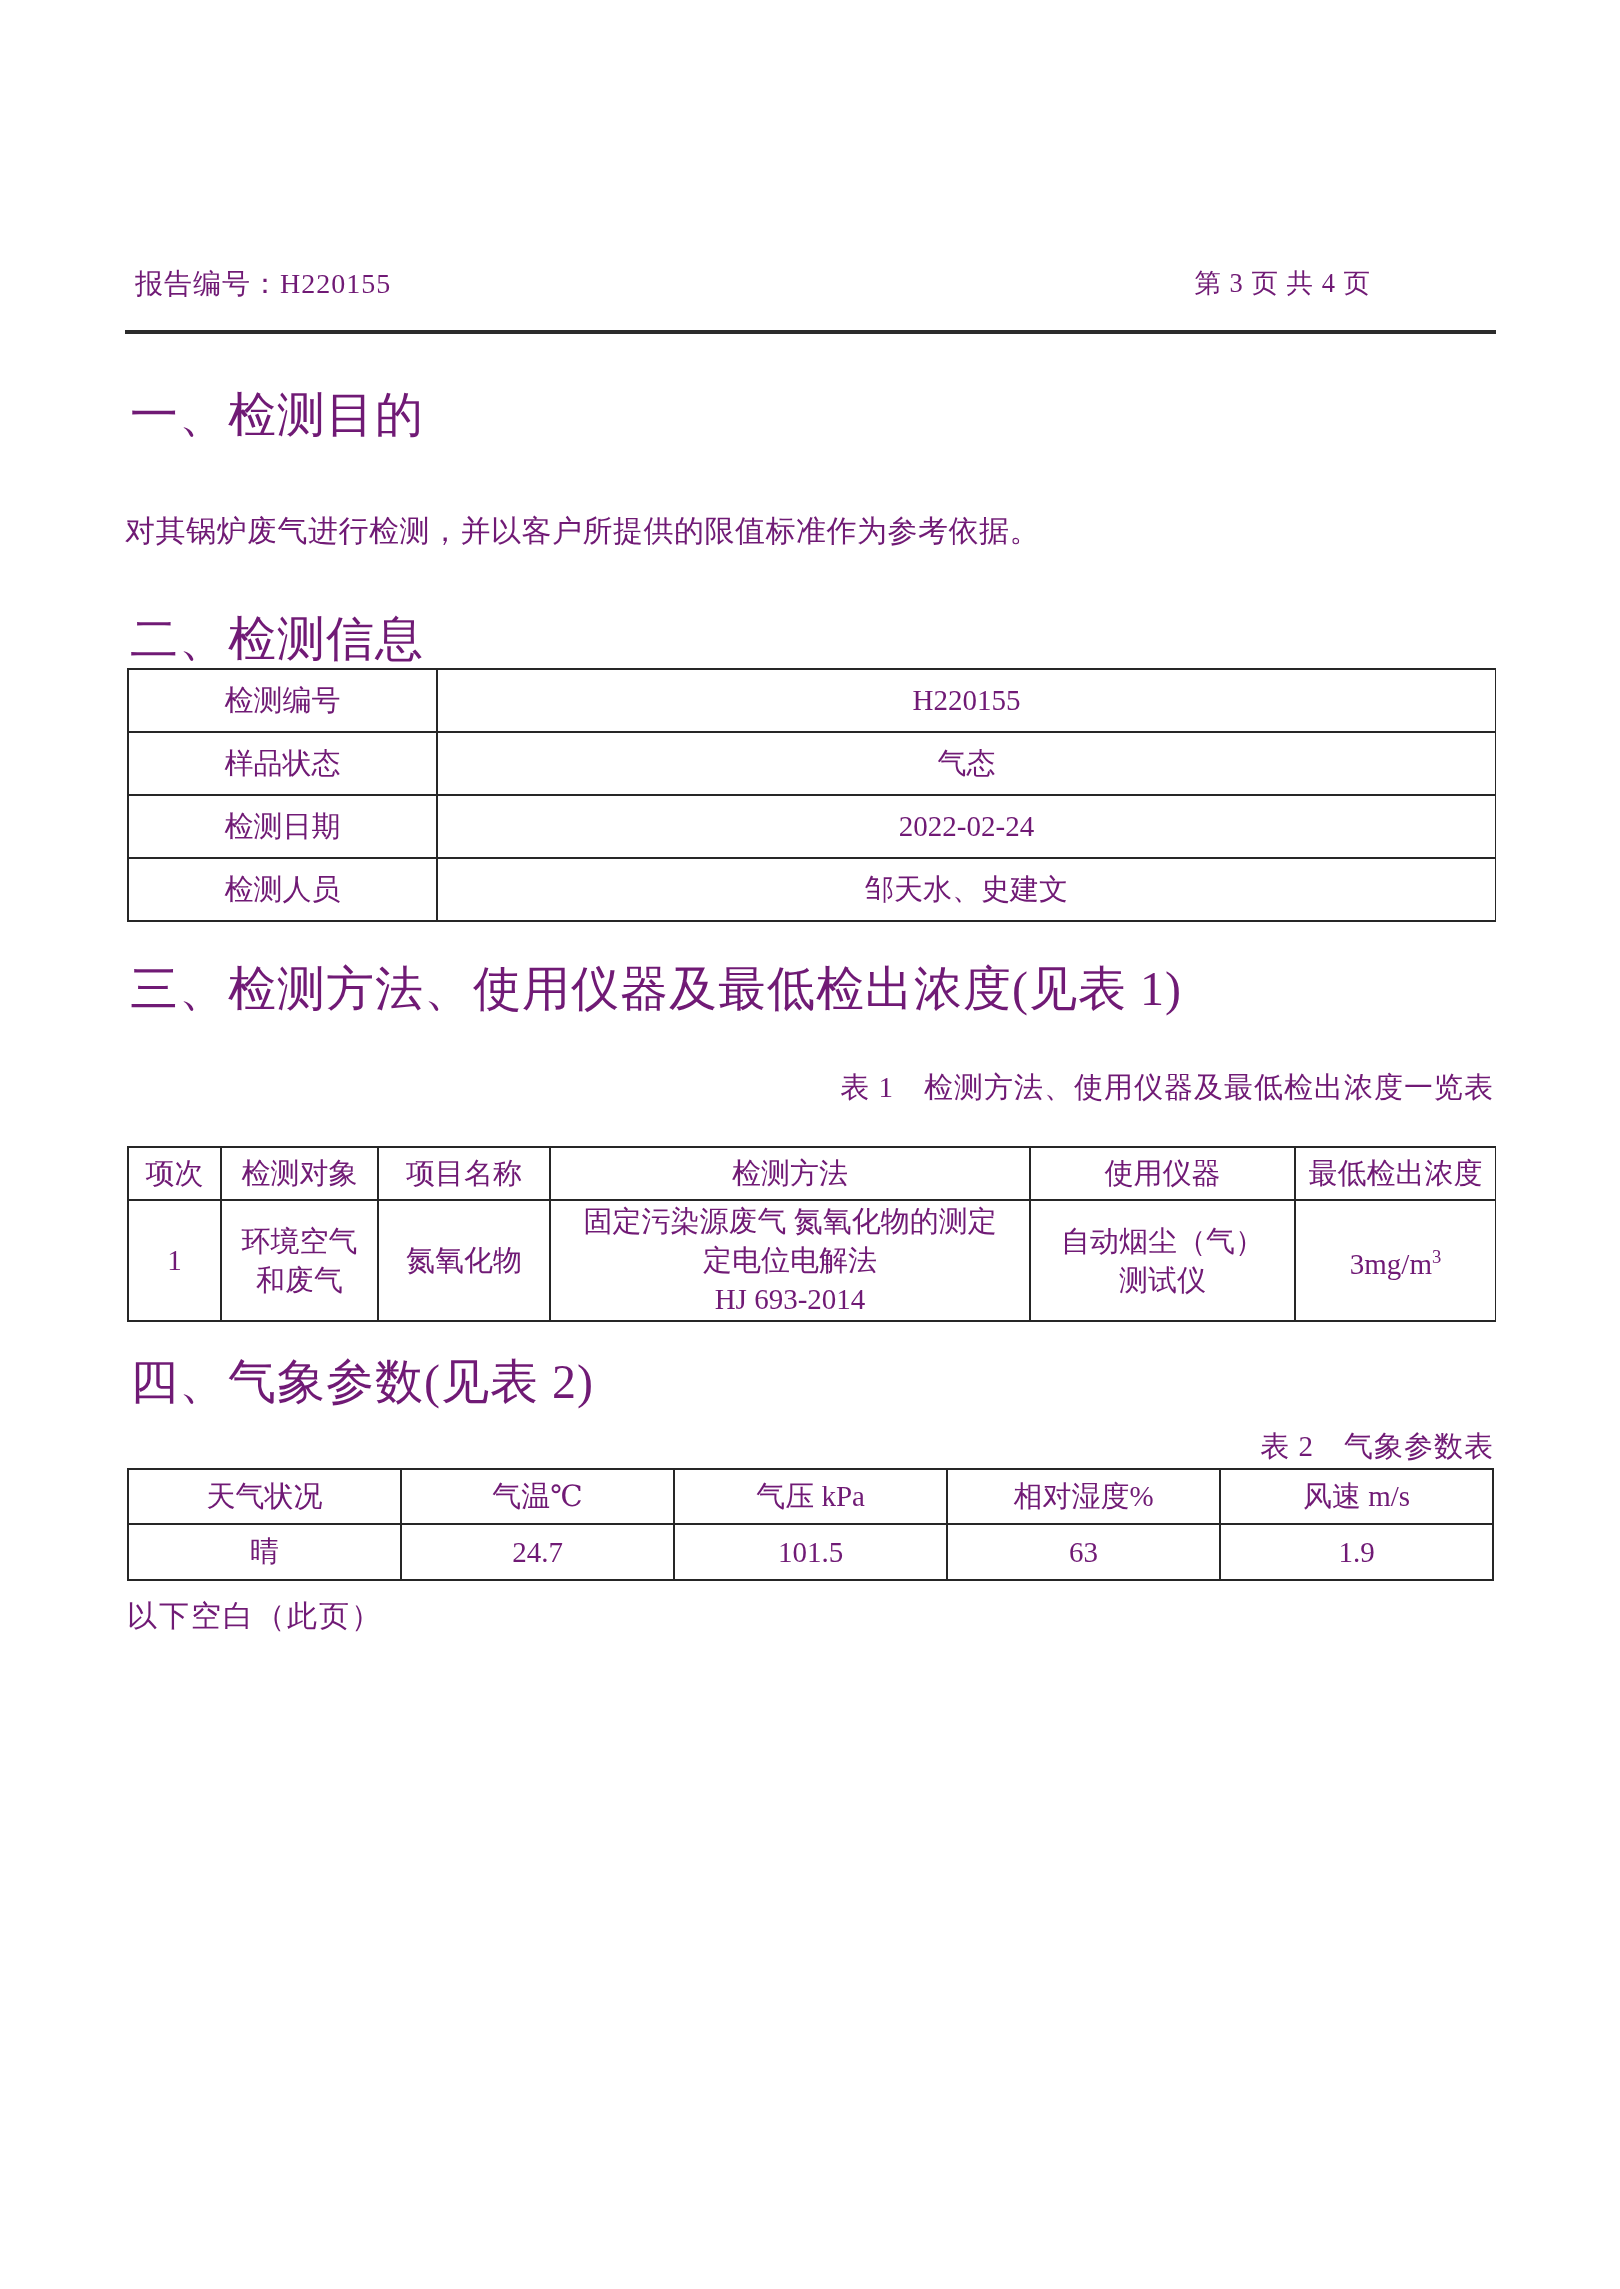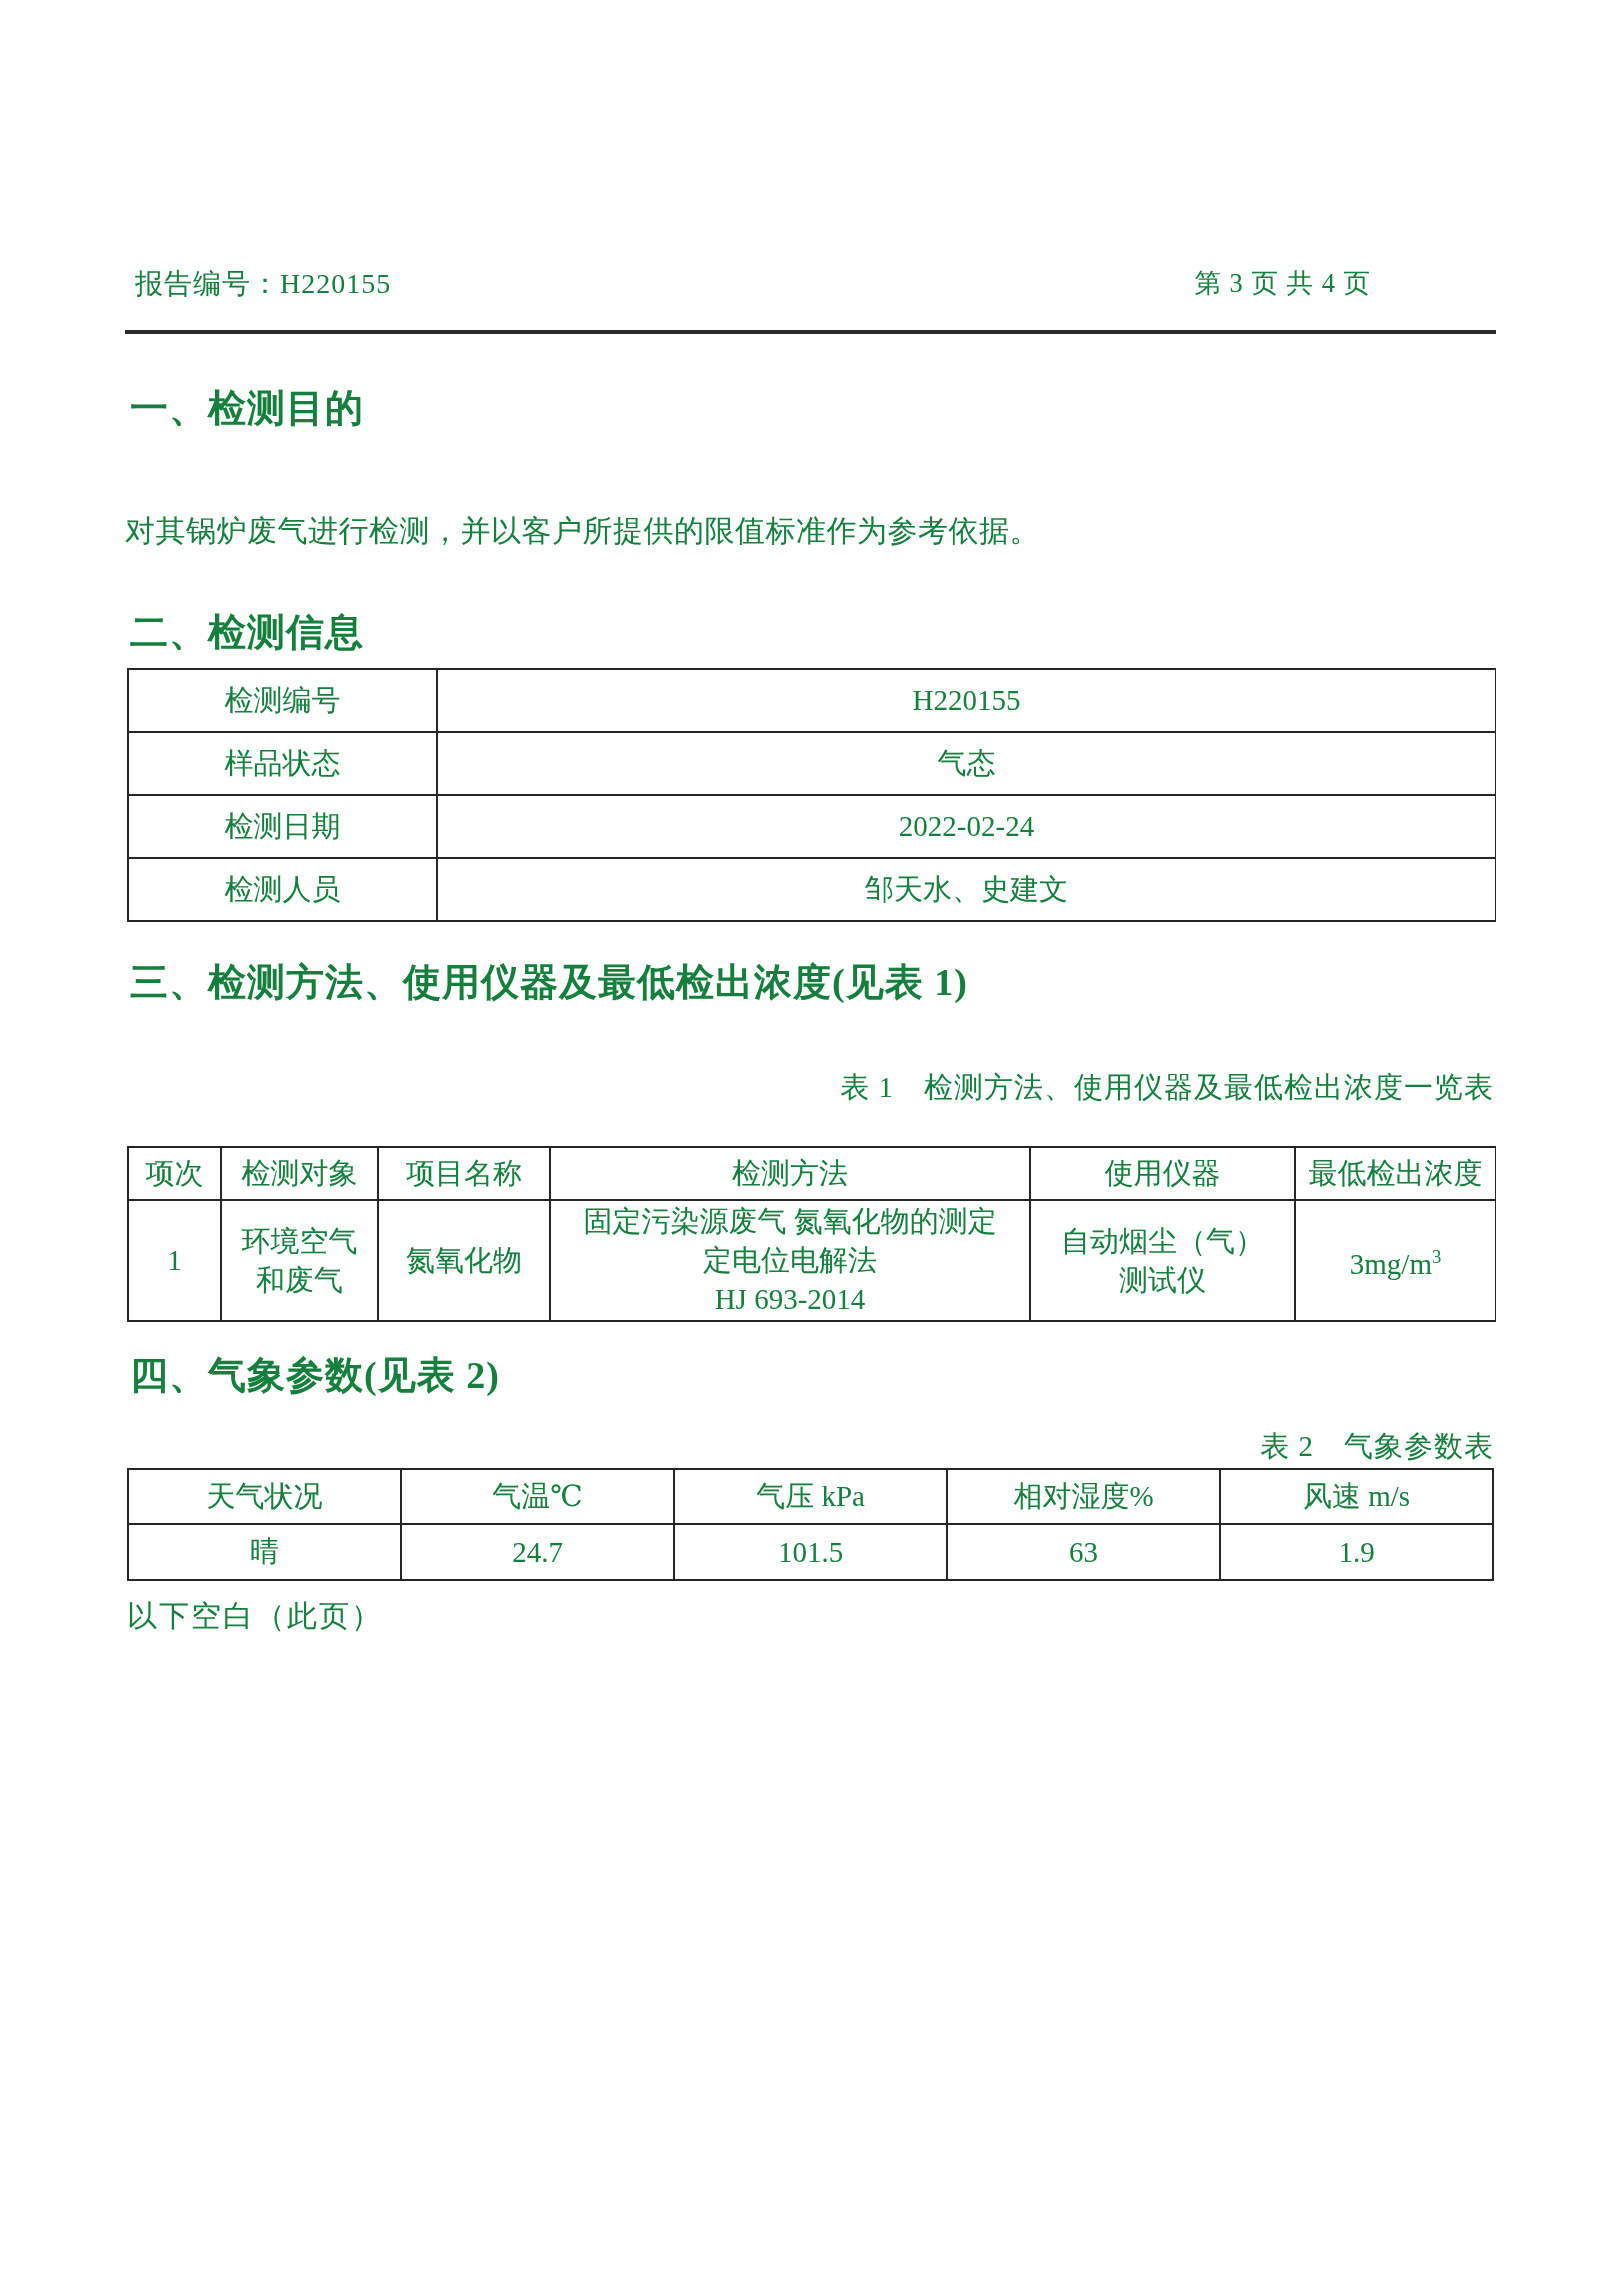--- a/index.html
+++ b/index.html
@@ -1,30 +1,30 @@
 <!DOCTYPE html>
 <html><head>
 <meta charset="utf-8">
 <style>
   html,body{margin:0;padding:0;background:#ffffff;}
   .page{
     position:relative;
     width:1496px;height:2290px;
     background:#ffffff;
     font-family:"Liberation Serif","DejaVu Serif",serif;
-    color:#15803d;
+    color:#701a75;
     overflow:hidden;
   }
   .abs{position:absolute;}
 
   .hdr-left{left:135px;top:265px;font-size:28px;letter-spacing:1px;}
   .hdr-right{top:265px;right:125px;font-size:26.5px;letter-spacing:1px;}
   .hdr-rule{left:125px;top:330px;width:1373px;height:3.9px;background:#2b2b2b;}
 
-  .h-sec{font-size:38px;font-weight:700;letter-spacing:1px;}
+  .h-sec{font-size:48px;font-weight:400;letter-spacing:1px;}
   .h1{left:130px;top:383px;}
   .h2{left:130px;top:607px;}
   .h3{left:130px;top:957px;}
   .h4{left:130px;top:1350px;}
 
   .para-line{left:125px;width:1372px;font-size:30px;white-space:nowrap;}
   .para-1{top:446px;text-indent:64px;letter-spacing:2.5px;}
   .para-2{top:511px;letter-spacing:0.5px;}
 
   table{border-collapse:collapse;table-layout:fixed;}

